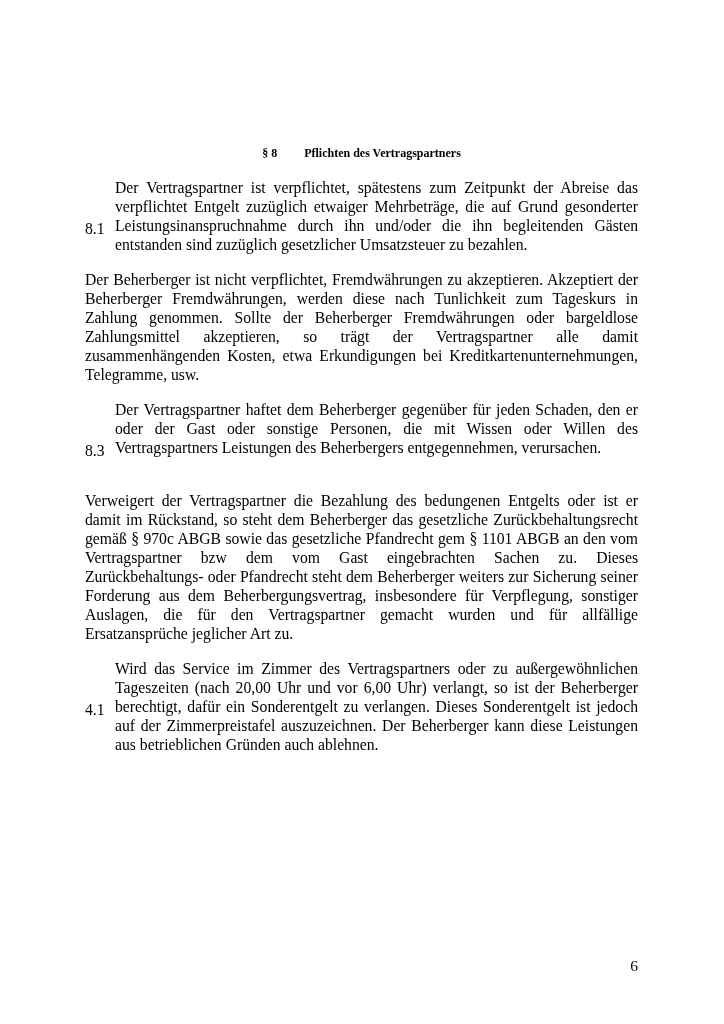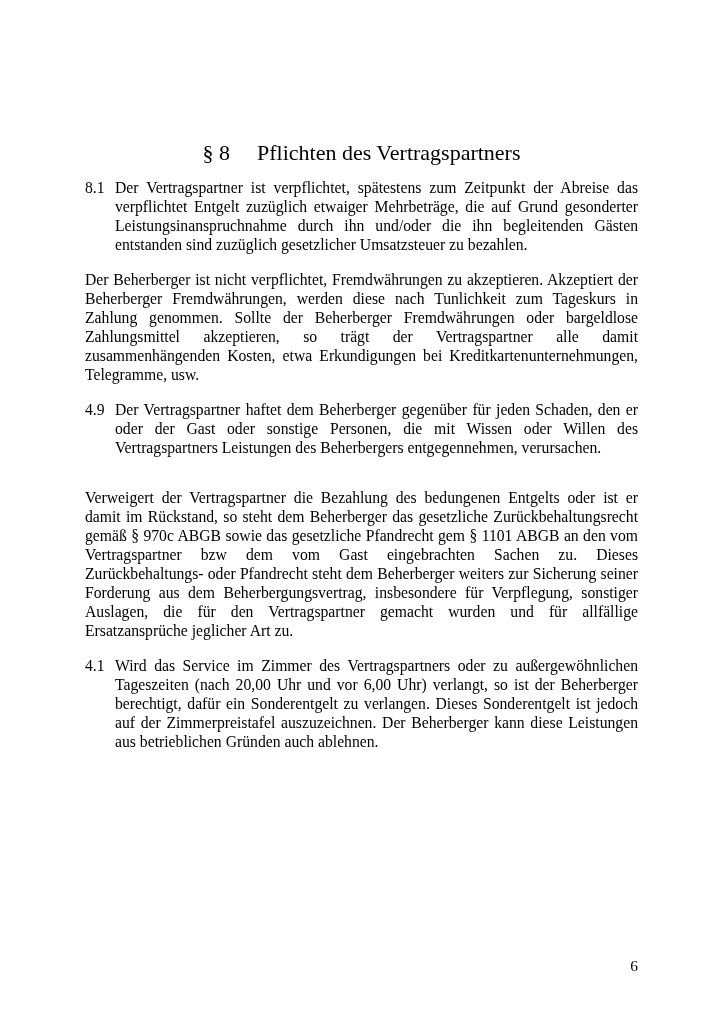--- a/index.html
+++ b/index.html
@@ -16,34 +16,35 @@
     overflow: hidden;
   }
   .content {
     position: absolute;
     left: 85px;
     right: 86px;
     top: 144px;
   }
   .heading {
     text-align: center;
-    font-weight: normal;
-    font-size: 22px;
+    font-weight: bold;
+    font-size: 12px;
     line-height: 18px;
     white-space: nowrap;
   }
   .heading .htitle { margin-left: 27px; }
   .section-gap { margin-top: 31px; }
   .para {
     display: flex;
     margin-top: 16px;
   }
   .pnum {
     flex: none;
     width: 30px;
+    margin-top: 41px;
   }
   .ptext {
     flex: 1;
     text-align: justify;
     hyphens: auto;
     -webkit-hyphens: auto;
   }
   .page-number {
     position: absolute;
     right: 86px;
@@ -62,21 +63,21 @@
         <span class="hnum">§ 8</span><span class="htitle">Pflichten des Vertragspartners</span>
       </h2>
       <div class="para">
         <span class="pnum">8.1</span>
         <p class="ptext">Der Vertragspartner ist verpflichtet, spätestens zum Zeitpunkt der Abreise das verpflichtet Entgelt zuzüglich etwaiger Mehrbeträge, die auf Grund gesonderter Leistungsinanspruchnahme durch ihn und/oder die ihn begleitenden Gästen entstanden sind zuzüglich gesetzlicher Umsatzsteuer zu bezahlen.</p>
       </div>
       <div class="para">
         <p class="ptext">Der Beherberger ist nicht verpflichtet, Fremdwährungen zu akzeptieren. Akzeptiert der Beherberger Fremdwährungen, werden diese nach Tunlichkeit zum Tageskurs in Zahlung genommen. Sollte der Beherberger Fremdwährungen oder bargeldlose Zahlungsmittel akzeptieren, so trägt der Vertragspartner alle damit zusammenhängenden Kosten, etwa Erkundigungen bei Kreditkartenunternehmungen, Telegramme, usw.</p>
       </div>
       <div class="para">
-        <span class="pnum">4.9</span>
+        <span class="pnum">8.3</span>
         <p class="ptext">Der Vertragspartner haftet dem Beherberger gegenüber für jeden Schaden, den er oder der Gast oder sonstige Personen, die mit Wissen oder Willen des Vertragspartners Leistungen des Beherbergers entgegennehmen, verursachen.</p>
       </div>
     </section>
 
     <section class="section-gap">
       <div class="para">
         <p class="ptext">Verweigert der Vertragspartner die Bezahlung des bedungenen Entgelts oder ist er damit im Rückstand, so steht dem Beherberger das gesetzliche Zurückbehaltungsrecht gemäß § 970c ABGB sowie das gesetzliche Pfandrecht gem § 1101 ABGB an den vom Vertragspartner bzw dem vom Gast eingebrachten Sachen zu. Dieses Zurückbehaltungs- oder Pfandrecht steht dem Beherberger weiters zur Sicherung seiner Forderung aus dem Beherbergungsvertrag, insbesondere für Verpflegung, sonstiger Auslagen, die für den Vertragspartner gemacht wurden und für allfällige Ersatzansprüche jeglicher Art zu.</p>
       </div>
       <div class="para">
         <span class="pnum">4.1</span>

